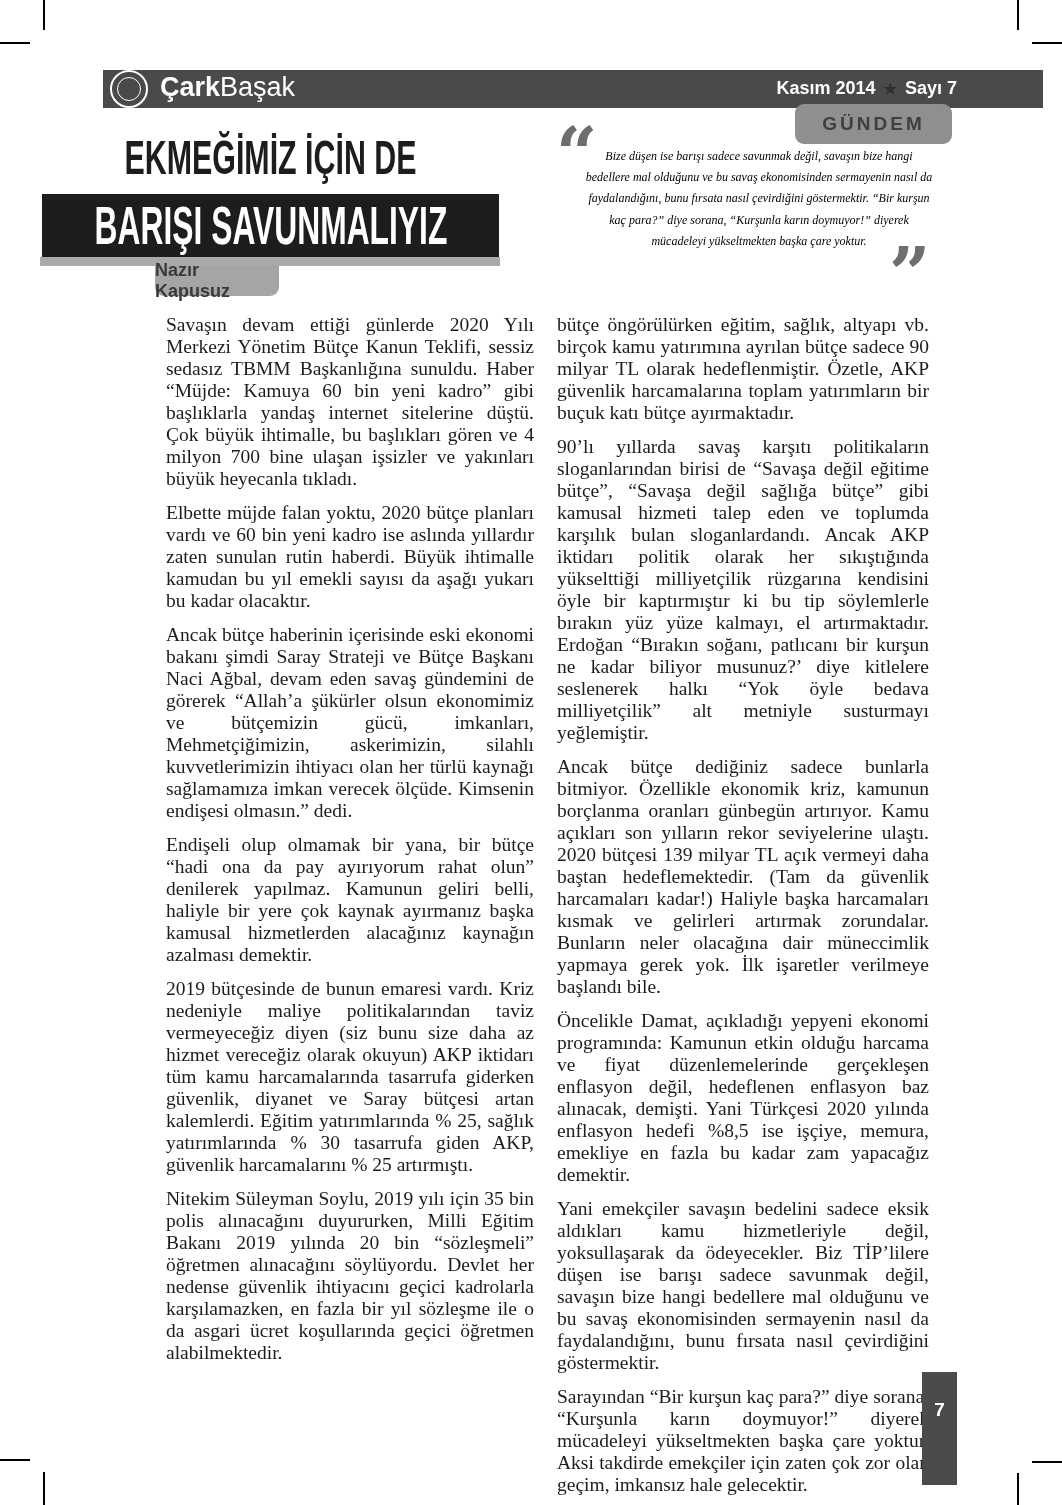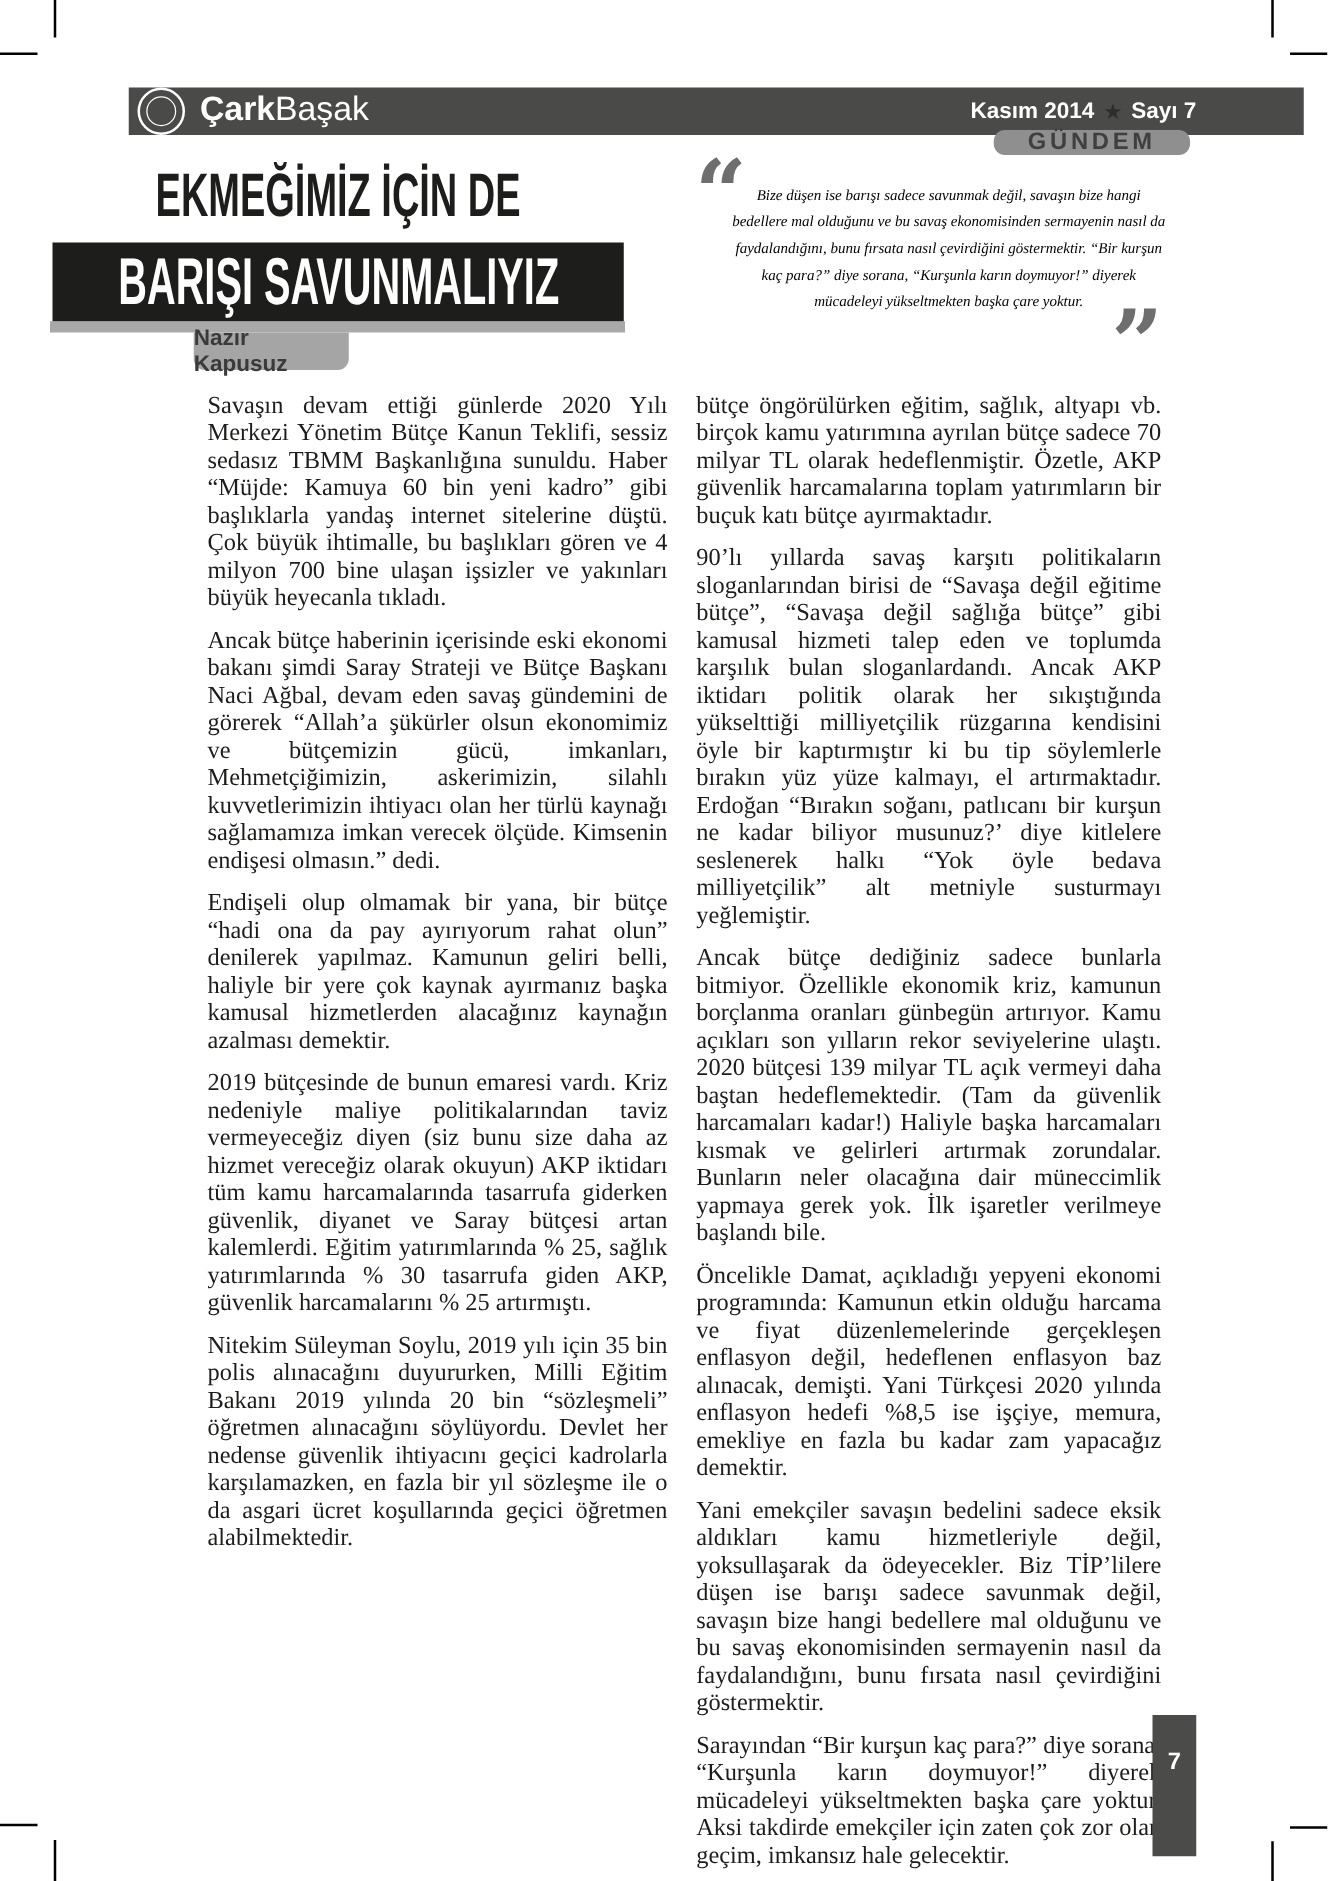--- a/index.html
+++ b/index.html
@@ -36,21 +36,21 @@
   .brand b{font-weight:bold;}
   .brand .light{font-weight:normal;}
   .issue{
     position:absolute;right:86px;top:8px;
     font-family:"Liberation Sans",sans-serif;font-weight:bold;font-size:18px;
     color:#ffffff;display:flex;align-items:center;gap:8px;
   }
   .issue .star{color:#2e2e2c;font-size:15px;}
   
   .section-label{
-    position:absolute;left:795px;top:104px;width:157px;height:20px;
+    position:absolute;left:795px;top:104px;width:157px;height:40px;
     background:#8f8f8f;border-radius:9px;
     display:flex;align-items:center;justify-content:center;
     font-family:"Liberation Sans",sans-serif;font-size:19px;color:#3f3f3f;
     letter-spacing:3px;font-weight:600;text-align:right;
   }
   
   .kicker{
     position:absolute;left:42px;top:130px;width:457px;height:54px;
     display:flex;align-items:center;justify-content:center;
   }
@@ -145,27 +145,28 @@
     <span>BARIŞI SAVUNMALIYIZ</span>
   </div>
 <div class="author-badge">Nazır Kapusuz</div>
 
 <div class="quote-mark quote-open">“</div>
 <div class="pull-quote">Bize düşen ise barışı sadece savunmak değil, savaşın bize hangi bedellere mal olduğunu ve bu savaş ekonomisinden sermayenin nasıl da faydalandığını, bunu fırsata nasıl çevirdiğini göstermektir. “Bir kurşun kaç para?” diye sorana, “Kurşunla karın doymuyor!” diyerek mücadeleyi yükseltmekten başka çare yoktur.</div>
 <div class="quote-mark quote-close">”</div>
 
 <div class="col col-left">
   <p>Savaşın devam ettiği günlerde 2020 Yılı Merkezi Yönetim Bütçe Kanun Teklifi, sessiz sedasız TBMM Başkanlığına sunuldu. Haber “Müjde: Kamuya 60 bin yeni kadro” gibi başlıklarla yandaş internet sitelerine düştü. Çok büyük ihtimalle, bu başlıkları gören ve 4 milyon 700 bine ulaşan işsizler ve yakınları büyük heyecanla tıkladı.</p>
+  <p>Elbette müjde falan yoktu, 2020 bütçe planları vardı ve 60 bin yeni kadro ise aslında yıllardır zaten sunulan rutin haberdi. Büyük ihtimalle kamudan bu yıl emekli sayısı da aşağı yukarı bu kadar olacaktır.</p>
   <p>Ancak bütçe haberinin içerisinde eski ekonomi bakanı şimdi Saray Strateji ve Bütçe Başkanı Naci Ağbal, devam eden savaş gündemini de görerek “Allah’a şükürler olsun ekonomimiz ve bütçemizin gücü, imkanları, Mehmetçiğimizin, askerimizin, silahlı kuvvetlerimizin ihtiyacı olan her türlü kaynağı sağlamamıza imkan verecek ölçüde. Kimsenin endişesi olmasın.” dedi.</p>
   <p>Endişeli olup olmamak bir yana, bir bütçe “hadi ona da pay ayırıyorum rahat olun” denilerek yapılmaz. Kamunun geliri belli, haliyle bir yere çok kaynak ayırmanız başka kamusal hizmetlerden alacağınız kaynağın azalması demektir.</p>
   <p>2019 bütçesinde de bunun emaresi vardı. Kriz nedeniyle maliye politikalarından taviz vermeyeceğiz diyen (siz bunu size daha az hizmet vereceğiz olarak okuyun) AKP iktidarı tüm kamu harcamalarında tasarrufa giderken güvenlik, diyanet ve Saray bütçesi artan kalemlerdi. Eğitim yatırımlarında % 25, sağlık yatırımlarında % 30 tasarrufa giden AKP, güvenlik harcamalarını % 25 artırmıştı.</p>
   <p>Nitekim Süleyman Soylu, 2019 yılı için 35 bin polis alınacağını duyururken, Milli Eğitim Bakanı 2019 yılında 20 bin “sözleşmeli” öğretmen alınacağını söylüyordu. Devlet her nedense güvenlik ihtiyacını geçici kadrolarla karşılamazken, en fazla bir yıl sözleşme ile o da asgari ücret koşullarında geçici öğretmen alabilmektedir.</p>
 </div>
 <div class="col col-right">
-  <p>bütçe öngörülürken eğitim, sağlık, altyapı vb. birçok kamu yatırımına ayrılan bütçe sadece 70 milyar TL olarak hedeflenmiştir. Özetle, AKP güvenlik harcamalarına toplam yatırımların bir buçuk katı bütçe ayırmaktadır.</p>
+  <p>bütçe öngörülürken eğitim, sağlık, altyapı vb. birçok kamu yatırımına ayrılan bütçe sadece 90 milyar TL olarak hedeflenmiştir. Özetle, AKP güvenlik harcamalarına toplam yatırımların bir buçuk katı bütçe ayırmaktadır.</p>
   <p>90’lı yıllarda savaş karşıtı politikaların sloganlarından birisi de “Savaşa değil eğitime bütçe”, “Savaşa değil sağlığa bütçe” gibi kamusal hizmeti talep eden ve toplumda karşılık bulan sloganlardandı. Ancak AKP iktidarı politik olarak her sıkıştığında yükselttiği milliyetçilik rüzgarına kendisini öyle bir kaptırmıştır ki bu tip söylemlerle bırakın yüz yüze kalmayı, el artırmaktadır. Erdoğan “Bırakın soğanı, patlıcanı bir kurşun ne kadar biliyor musunuz?’ diye kitlelere seslenerek halkı “Yok öyle bedava milliyetçilik” alt metniyle susturmayı yeğlemiştir.</p>
   <p>Ancak bütçe dediğiniz sadece bunlarla bitmiyor. Özellikle ekonomik kriz, kamunun borçlanma oranları günbegün artırıyor. Kamu açıkları son yılların rekor seviyelerine ulaştı. 2020 bütçesi 139 milyar TL açık vermeyi daha baştan hedeflemektedir. (Tam da güvenlik harcamaları kadar!) Haliyle başka harcamaları kısmak ve gelirleri artırmak zorundalar. Bunların neler olacağına dair müneccimlik yapmaya gerek yok. İlk işaretler verilmeye başlandı bile.</p>
   <p>Öncelikle Damat, açıkladığı yepyeni ekonomi programında: Kamunun etkin olduğu harcama ve fiyat düzenlemelerinde gerçekleşen enflasyon değil, hedeflenen enflasyon baz alınacak, demişti. Yani Türkçesi 2020 yılında enflasyon hedefi %8,5 ise işçiye, memura, emekliye en fazla bu kadar zam yapacağız demektir.</p>
   <p>Yani emekçiler savaşın bedelini sadece eksik aldıkları kamu hizmetleriyle değil, yoksullaşarak da ödeyecekler. Biz TİP’lilere düşen ise barışı sadece savunmak değil, savaşın bize hangi bedellere mal olduğunu ve bu savaş ekonomisinden sermayenin nasıl da faydalandığını, bunu fırsata nasıl çevirdiğini göstermektir.</p>
   <p>Sarayından “Bir kurşun kaç para?” diye sorana, “Kurşunla karın doymuyor!” diyerek mücadeleyi yükseltmekten başka çare yoktur. Aksi takdirde emekçiler için zaten çok zor olan geçim, imkansız hale gelecektir.</p>
 </div>
 
 <div class="page-badge">
   <span>7</span>
 </div>

